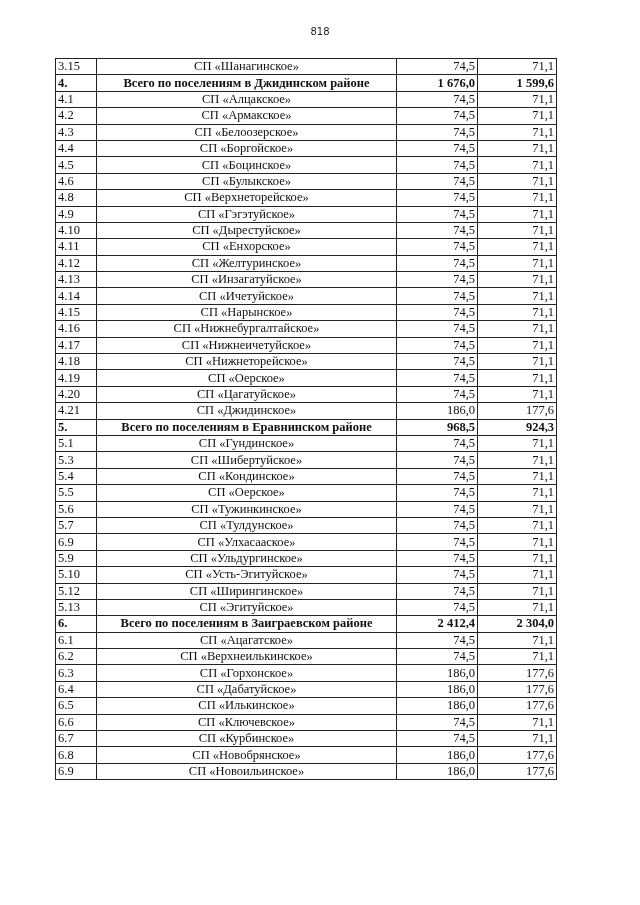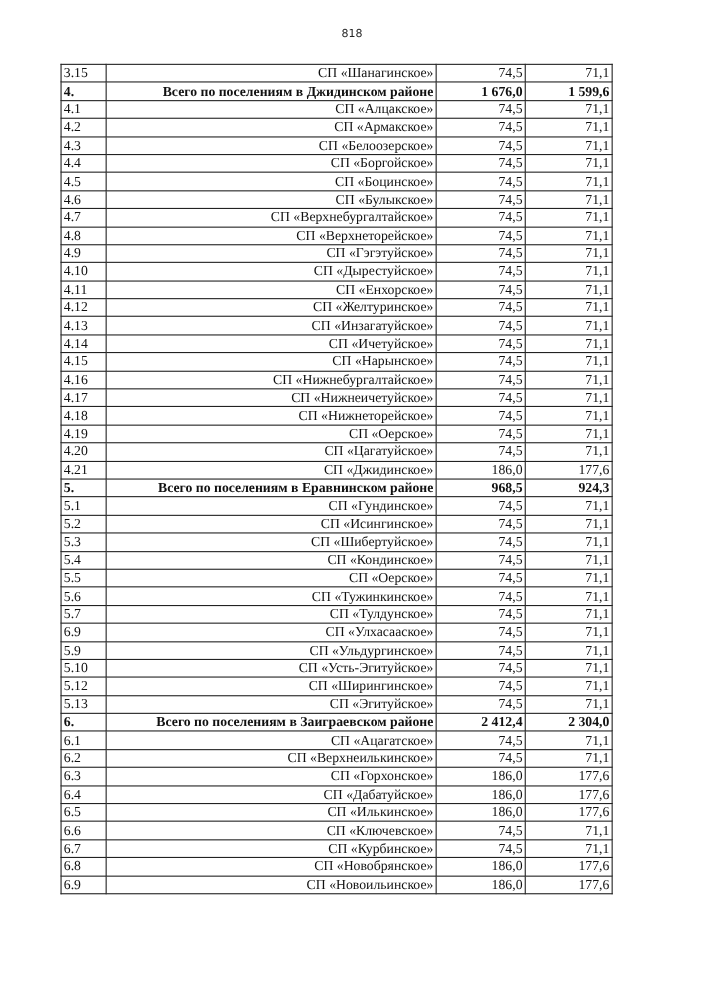--- a/index.html
+++ b/index.html
@@ -12,21 +12,21 @@
     position: absolute; top: 58px; left: 55px;
     border-collapse: collapse; table-layout: fixed;
     width: 501px;
     font-family: "Liberation Serif", serif; font-size: 12.5px; color: #111;
   }
   table.budget td {
     border: 1px solid #222; height: 15.4px; padding: 0 2px; line-height: 15px;
     white-space: nowrap; overflow: hidden;
   }
   td.num { }
-  td.name { text-align: right; padding-left: 3px; }
+  td.name { text-align: center; padding-left: 3px; }
   td.val { text-align: right; padding-right: 2px; }
   tr.total td { font-weight: bold; }
   col.c1 { width: 41px; } col.c2 { width: 300px; } col.c3 { width: 81px; } col.c4 { width: 79px; }
 </style>
 </head>
 <body>
 
 <div class="page-number">818</div>
 
 <table class="budget">
@@ -79,26 +79,20 @@
         <td class="val">74,5</td>
         <td class="val">71,1</td>
       </tr>
       <tr>
         <td class="num">4.6</td>
         <td class="name">СП «Булыкское»</td>
         <td class="val">74,5</td>
         <td class="val">71,1</td>
       </tr>
       <tr>
-        <td class="num">4.7</td>
-        <td class="name">СП «Верхнебургалтайское»</td>
-        <td class="val">74,5</td>
-        <td class="val">71,1</td>
-      </tr>
-      <tr>
         <td class="num">4.8</td>
         <td class="name">СП «Верхнеторейское»</td>
         <td class="val">74,5</td>
         <td class="val">71,1</td>
       </tr>
       <tr>
         <td class="num">4.9</td>
         <td class="name">СП «Гэгэтуйское»</td>
         <td class="val">74,5</td>
         <td class="val">71,1</td>
@@ -181,26 +175,20 @@
         <td class="val">968,5</td>
         <td class="val">924,3</td>
       </tr>
       <tr>
         <td class="num">5.1</td>
         <td class="name">СП «Гундинское»</td>
         <td class="val">74,5</td>
         <td class="val">71,1</td>
       </tr>
       <tr>
-        <td class="num">5.2</td>
-        <td class="name">СП «Исингинское»</td>
-        <td class="val">74,5</td>
-        <td class="val">71,1</td>
-      </tr>
-      <tr>
         <td class="num">5.3</td>
         <td class="name">СП «Шибертуйское»</td>
         <td class="val">74,5</td>
         <td class="val">71,1</td>
       </tr>
       <tr>
         <td class="num">5.4</td>
         <td class="name">СП «Кондинское»</td>
         <td class="val">74,5</td>
         <td class="val">71,1</td>

